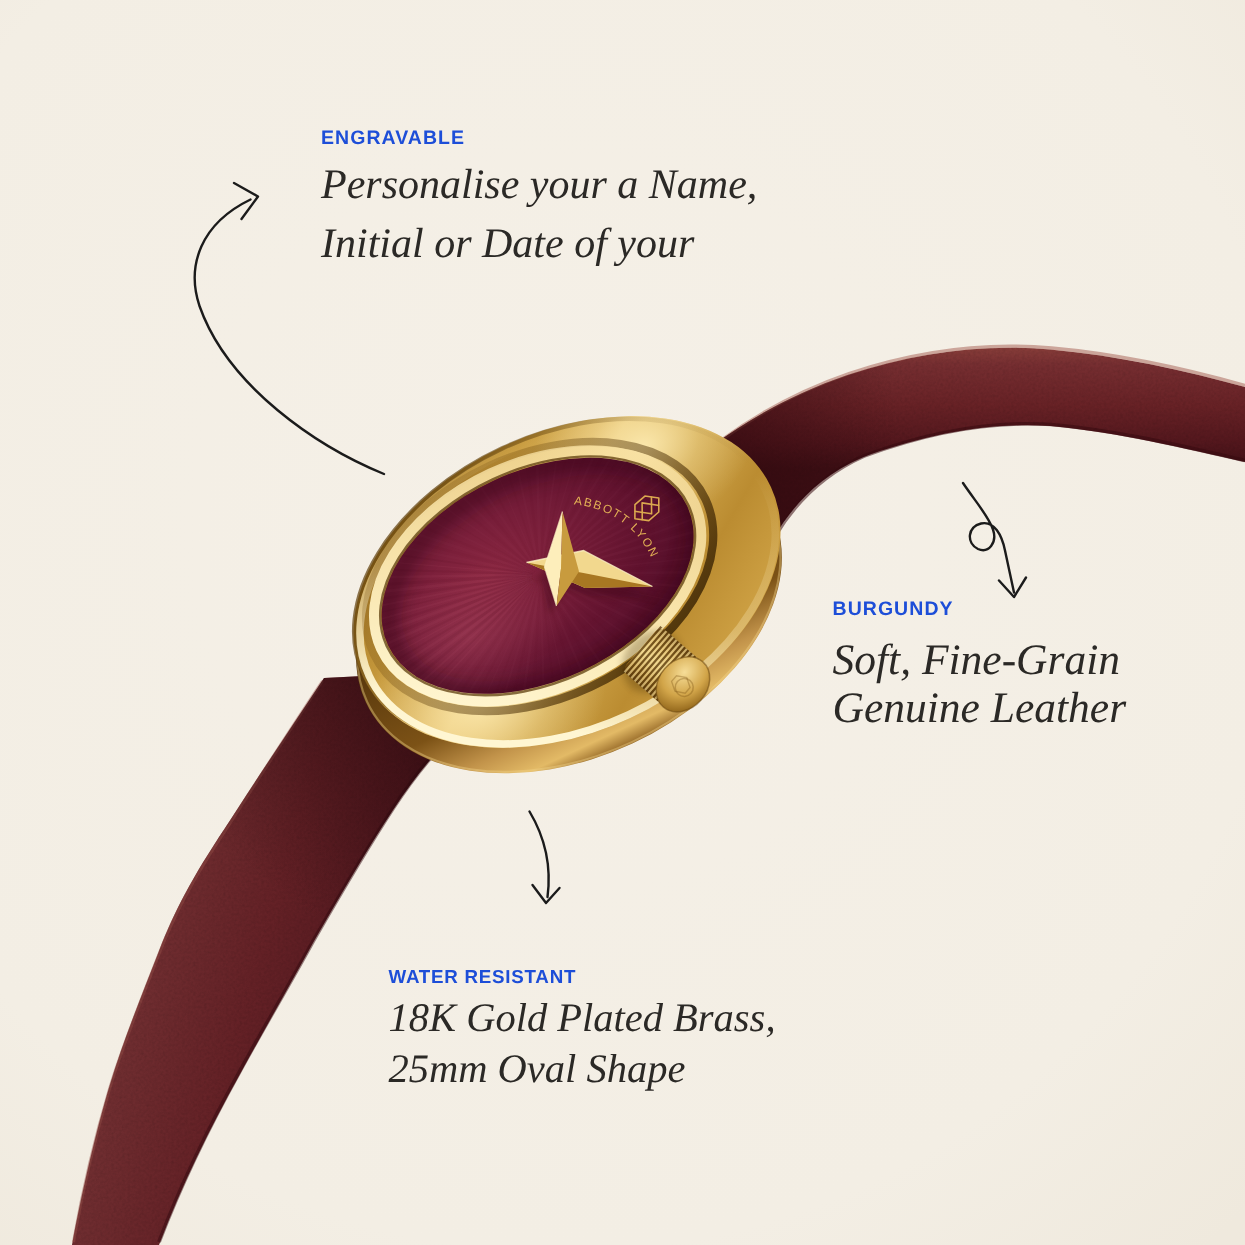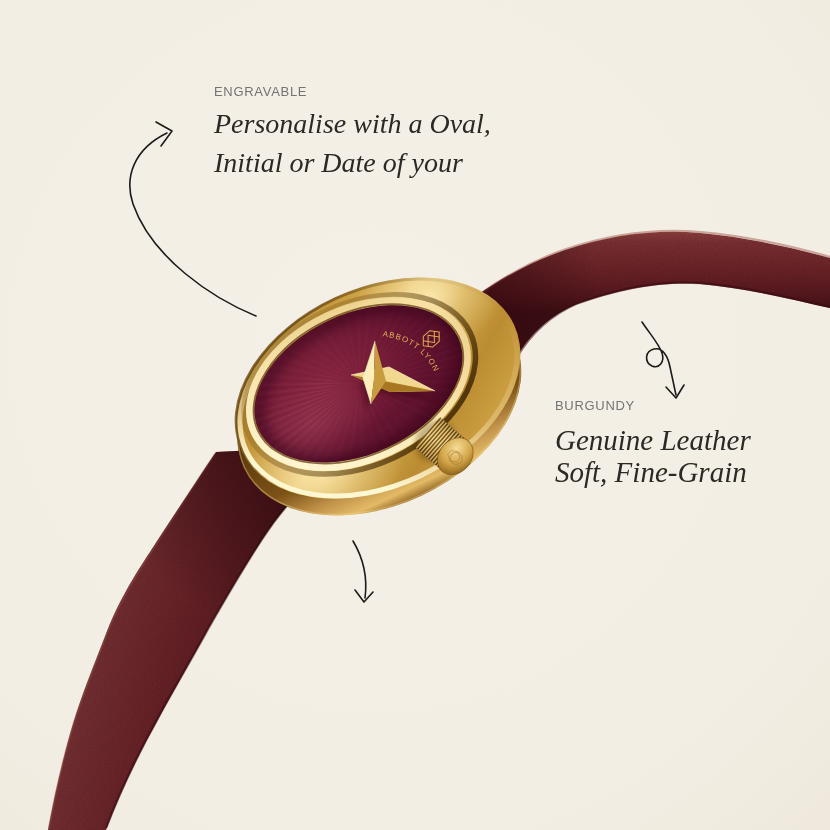--- a/index.html
+++ b/index.html
@@ -1,19 +1,19 @@
 <!DOCTYPE html>
 <html><head>
 <meta charset="utf-8">
 <style>
   html,body{margin:0;padding:0;background:#e8e4db;}
   .stage{position:relative;width:830px;height:830px;overflow:hidden;background:#f3eee4;font-family:"Liberation Sans",sans-serif;}
   .scene{position:absolute;left:0;top:0;width:830px;height:830px;display:block;}
   .annotation{position:absolute;color:#26221e;}
-  .annotation .label{font-family:"Liberation Sans",sans-serif;font-size:13px;font-weight:400;letter-spacing:0.7px;line-height:14px;color:#737373;}
+  .annotation .label{font-family:"Liberation Sans",sans-serif;font-size:13px;font-weight:700;letter-spacing:0.7px;line-height:14px;color:#1d4ed8;}
   .annotation .script{font-family:"Liberation Serif",serif;font-style:italic;color:#2b2926;}
   #anno-engravable{left:214px;top:85px;}
   #anno-engravable .script{margin-top:5px;font-size:28px;line-height:39px;}
   #anno-burgundy{left:535px;top:399px;margin-left:20px;}
   #anno-burgundy .script{margin-top:11px;font-size:29px;line-height:32px;}
   #anno-water{left:259px;top:644px;}
   #anno-water .label{font-size:12.5px;letter-spacing:0.5px;}
   #anno-water .script{margin-top:3px;font-size:27px;line-height:34px;}
 </style>
 </head>
@@ -364,24 +364,31 @@
     <path d="M 642 322 C 650 334, 659 344, 662 353 C 665 362, 659 369, 652 366 C 644 362, 645 351, 654 349 C 663 347, 668 357, 670 367 C 672 376, 674 386, 676 395"></path>
     <path d="M 666 387 L 676 398 L 684 385"></path>
     <path d="M 353 541 C 362 556, 368 575, 365 598"></path>
     <path d="M 355 590 L 364 602 L 373 592"></path>
   </g>
 </svg>
 
   <div class="annotation" id="anno-engravable">
     <div class="label">ENGRAVABLE</div>
     <div class="script">
-      <div>Personalise with a Oval,</div>
+      <div>Personalise your a Name,</div>
       <div>Initial or Date of your</div>
     </div>
   </div>
   <div class="annotation" id="anno-burgundy">
     <div class="label">BURGUNDY</div>
     <div class="script">
+      <div>Soft, Fine-Grain</div>
       <div>Genuine Leather</div>
-      <div>Soft, Fine-Grain</div>
+    </div>
+  </div>
+  <div class="annotation" id="anno-water">
+    <div class="label">WATER RESISTANT</div>
+    <div class="script">
+      <div>18K Gold Plated Brass,</div>
+      <div>25mm Oval Shape</div>
     </div>
   </div>
 </div>
 
 </body></html>

